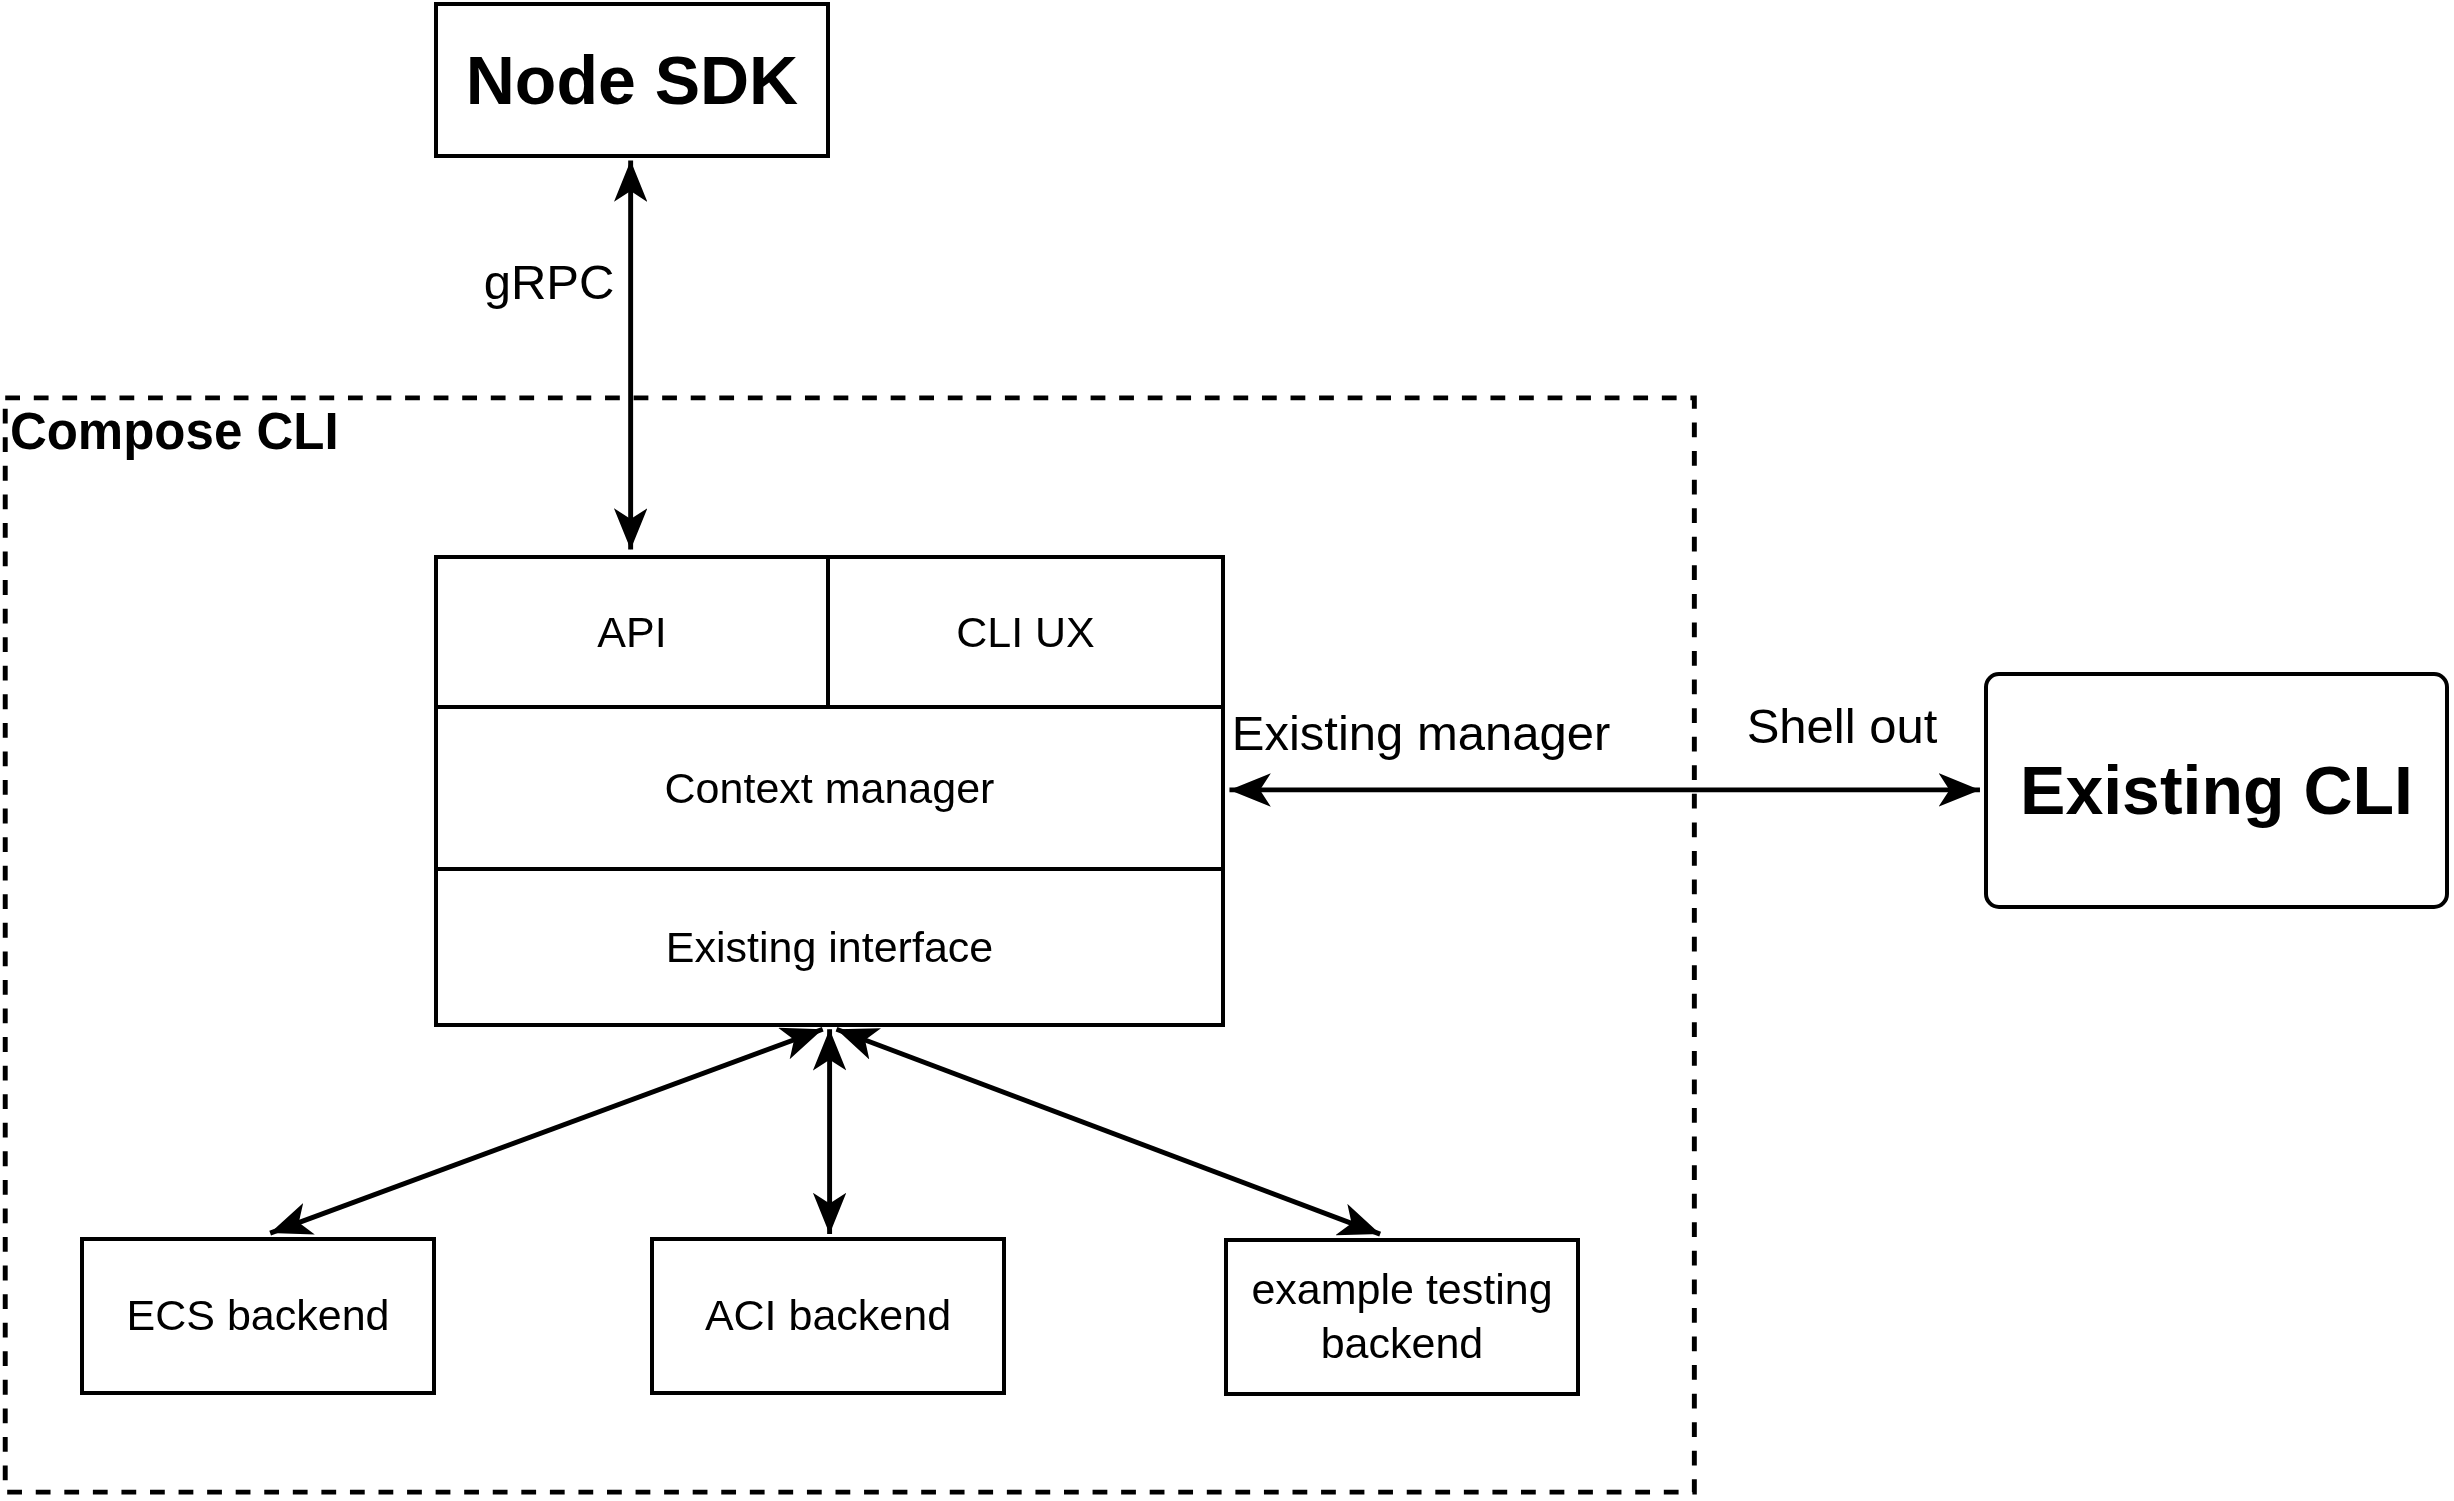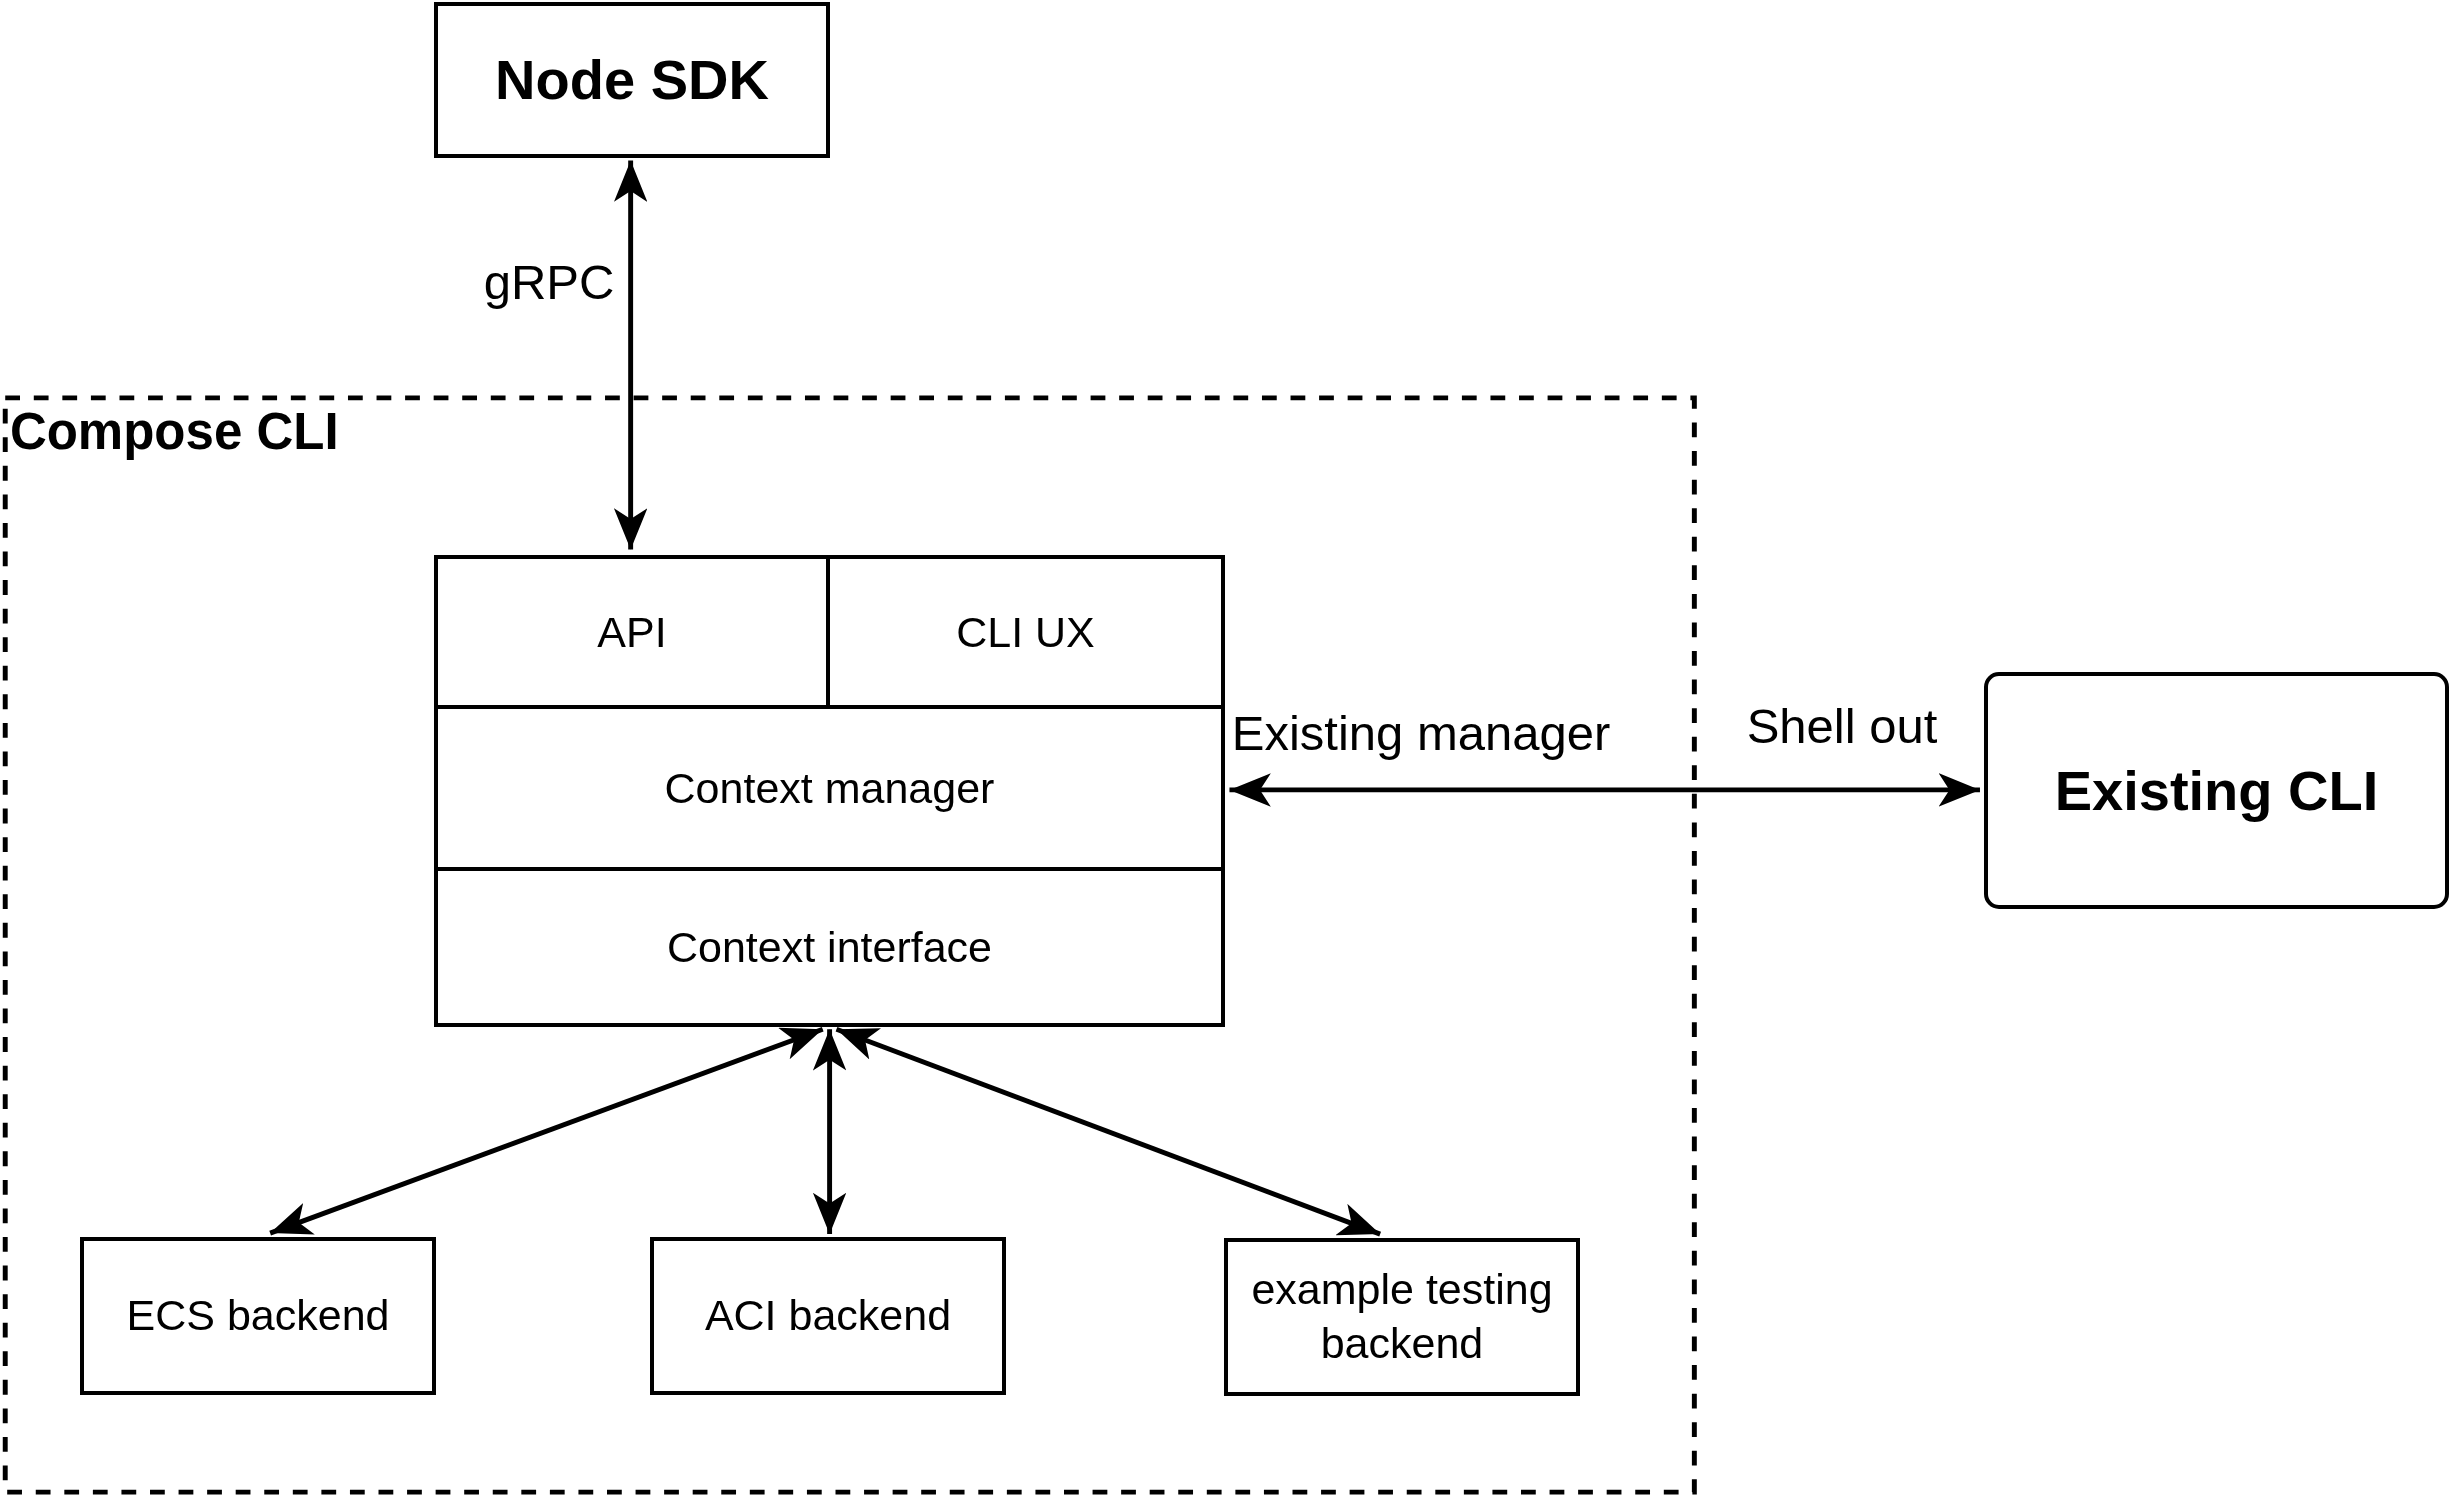--- a/index.html
+++ b/index.html
@@ -31,21 +31,21 @@
     background: #ffffff;
     display: flex;
     align-items: center;
     justify-content: center;
     text-align: center;
     font-size: 43px;
     line-height: 1.25;
   }
   .box.title {
     font-weight: bold;
-    font-size: 56px;
+    font-size: 68px;
   }
   
   #compound {
     position: absolute;
     left: 434px;
     top: 555px;
     width: 791px;
     height: 472px;
     box-sizing: border-box;
     border: 4.9px solid #000000;
@@ -167,21 +167,21 @@
         <span>API</span>
       </div>
       <div class="cell cell-cliux">
         <span>CLI UX</span>
       </div>
     </div>
     <div class="row-mid">
       <span>Context manager</span>
     </div>
     <div class="row-bottom">
-      <span>Context interface</span>
+      <span>Existing interface</span>
     </div>
   </div>
 
   <div class="edge-label" id="label-grpc">gRPC</div>
   <div class="edge-label" id="label-existing-context">Existing manager</div>
   <div class="edge-label" id="label-shell-out">Shell out</div>
 
 </div>
 
 

